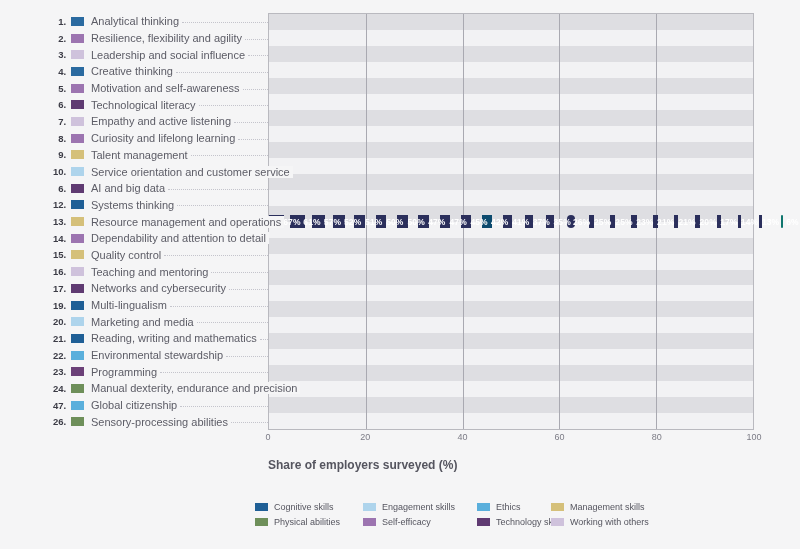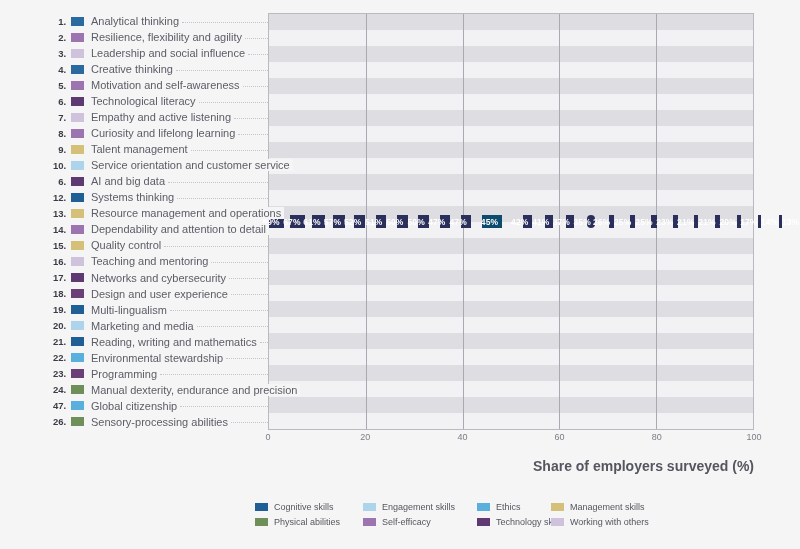--- a/index.html
+++ b/index.html
@@ -122,22 +122,22 @@
     top: 0;
     font-size: 9px;
     color: #7c7c86;
     transform: translateX(-50%);
     white-space: nowrap;
   }
   #axis-title {
     position: absolute;
     left: 268px; top: 458px;
     width: 486px;
-    text-align: right;
-    font-size: 14px;
+    text-align: left;
+    font-size: 12px;
     font-weight: bold;
     color: #55555f;
   }
 
   
   #legend {
     position: absolute;
     left: 255px; top: 499px;
     width: 420px;
   }
@@ -264,26 +264,20 @@
         <span class="skill-name">Teaching and mentoring</span>
         <span class="leader"></span>
       </div>
       <div class="label-row">
         <span class="rank">17.</span>
         <span class="swatch" style="background: rgb(95, 58, 114);"></span>
         <span class="skill-name">Networks and cybersecurity</span>
         <span class="leader"></span>
       </div>
       <div class="label-row">
-        <span class="rank">18.</span>
-        <span class="swatch" style="background: rgb(107, 64, 120);"></span>
-        <span class="skill-name">Design and user experience</span>
-        <span class="leader"></span>
-      </div>
-      <div class="label-row">
         <span class="rank">19.</span>
         <span class="swatch" style="background: rgb(31, 95, 150);"></span>
         <span class="skill-name">Multi-lingualism</span>
         <span class="leader"></span>
       </div>
       <div class="label-row">
         <span class="rank">20.</span>
         <span class="swatch" style="background: rgb(174, 212, 236);"></span>
         <span class="skill-name">Marketing and media</span>
         <span class="leader"></span>
@@ -406,21 +400,21 @@
           <div class="bar" style="width: 47%; background: rgb(43, 47, 92);">
             <span class="bar-value">47%</span>
           </div>
         </div>
         <div class="bar-row">
           <div class="bar" style="width: 47%; background: rgb(43, 47, 92);">
             <span class="bar-value">47%</span>
           </div>
         </div>
         <div class="bar-row">
-          <div class="bar" style="width: 45%; background: #0c4a6e; padding-left: 20px;">
+          <div class="bar" style="width: 45%; background: #0c4a6e;">
             <span class="bar-value">45%</span>
           </div>
         </div>
         <div class="bar-row">
           <div class="bar" style="width: 42%; background: rgb(43, 47, 92);">
             <span class="bar-value">42%</span>
           </div>
         </div>
         <div class="bar-row">
           <div class="bar" style="width: 41%; background: rgb(43, 47, 92);">

